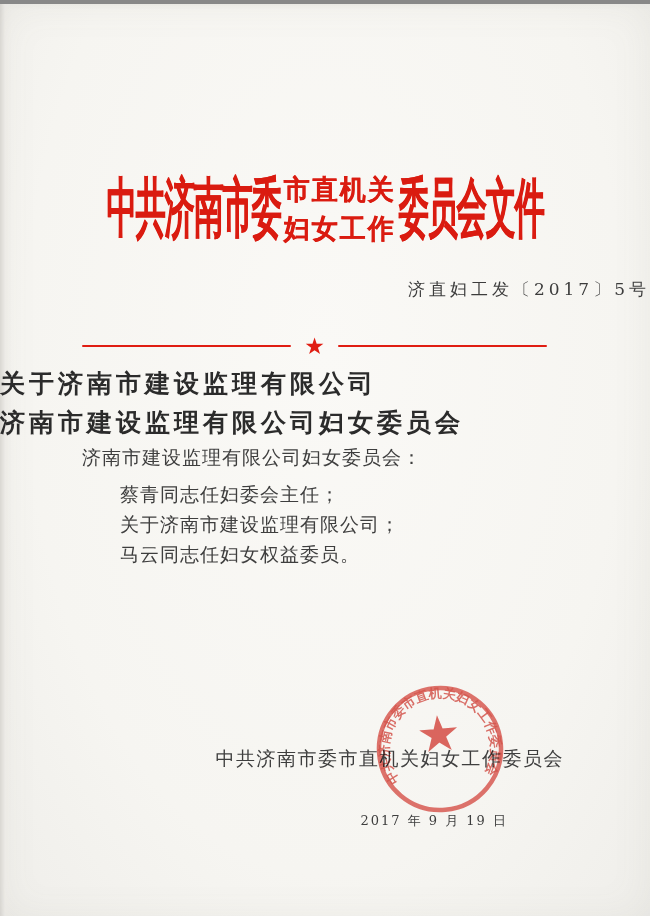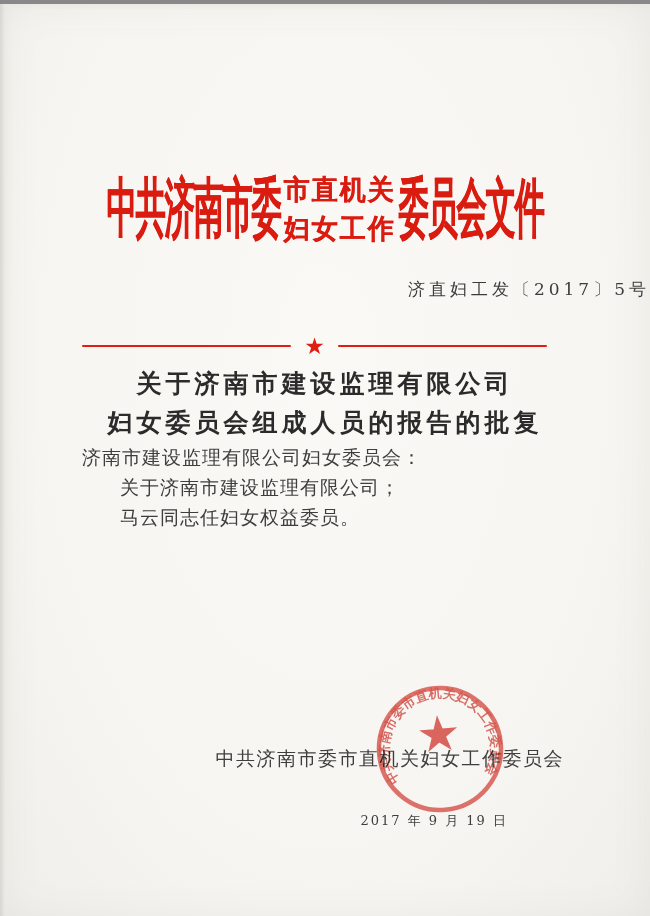--- a/index.html
+++ b/index.html
@@ -80,21 +80,21 @@
     font-size: 23px;
     line-height: 22px;
     font-family: "DejaVu Sans", sans-serif;
   }
 
   
   .doc-title {
     position: absolute;
     top: 360px; left: 0; right: 0;
     margin: 0;
-    text-align: center;
+    text-align: left;
     font-size: 25px;
     font-weight: 700;
     line-height: 39px;
     letter-spacing: 4px;
     color: #2b2b2b;
   }
 
   
   .doc-body {
     position: absolute;
@@ -159,25 +159,26 @@
   <div class="doc-number">济直妇工发〔2017〕5号</div>
 
   <div class="star-divider">
     <span class="rule"></span>
     <span class="star">★</span>
     <span class="rule"></span>
   </div>
 
   <h1 class="doc-title">
     <span>关于济南市建设监理有限公司</span><br>
-    <span>妇女委员会组成人员的报告的批复</span>
+    <span>济南市建设监理有限公司妇女委员会</span>
   </h1>
 
   <div class="doc-body">
     <p>济南市建设监理有限公司妇女委员会：</p>
+    <p class="indent gap-before">蔡青同志任妇委会主任；</p>
     <p class="indent">关于济南市建设监理有限公司；</p>
     <p class="indent">马云同志任妇女权益委员。</p>
   </div>
 
   <div class="signature-org">中共济南市委市直机关妇女工作委员会</div>
   <div class="signature-date">2017 年 9 月 19 日</div>
 
   <svg class="seal" viewBox="0 0 132 132" aria-hidden="true">
     <circle cx="66" cy="66" r="61" fill="none" stroke="#dd5049" stroke-width="4.5" opacity="0.85"></circle>
     <defs>

